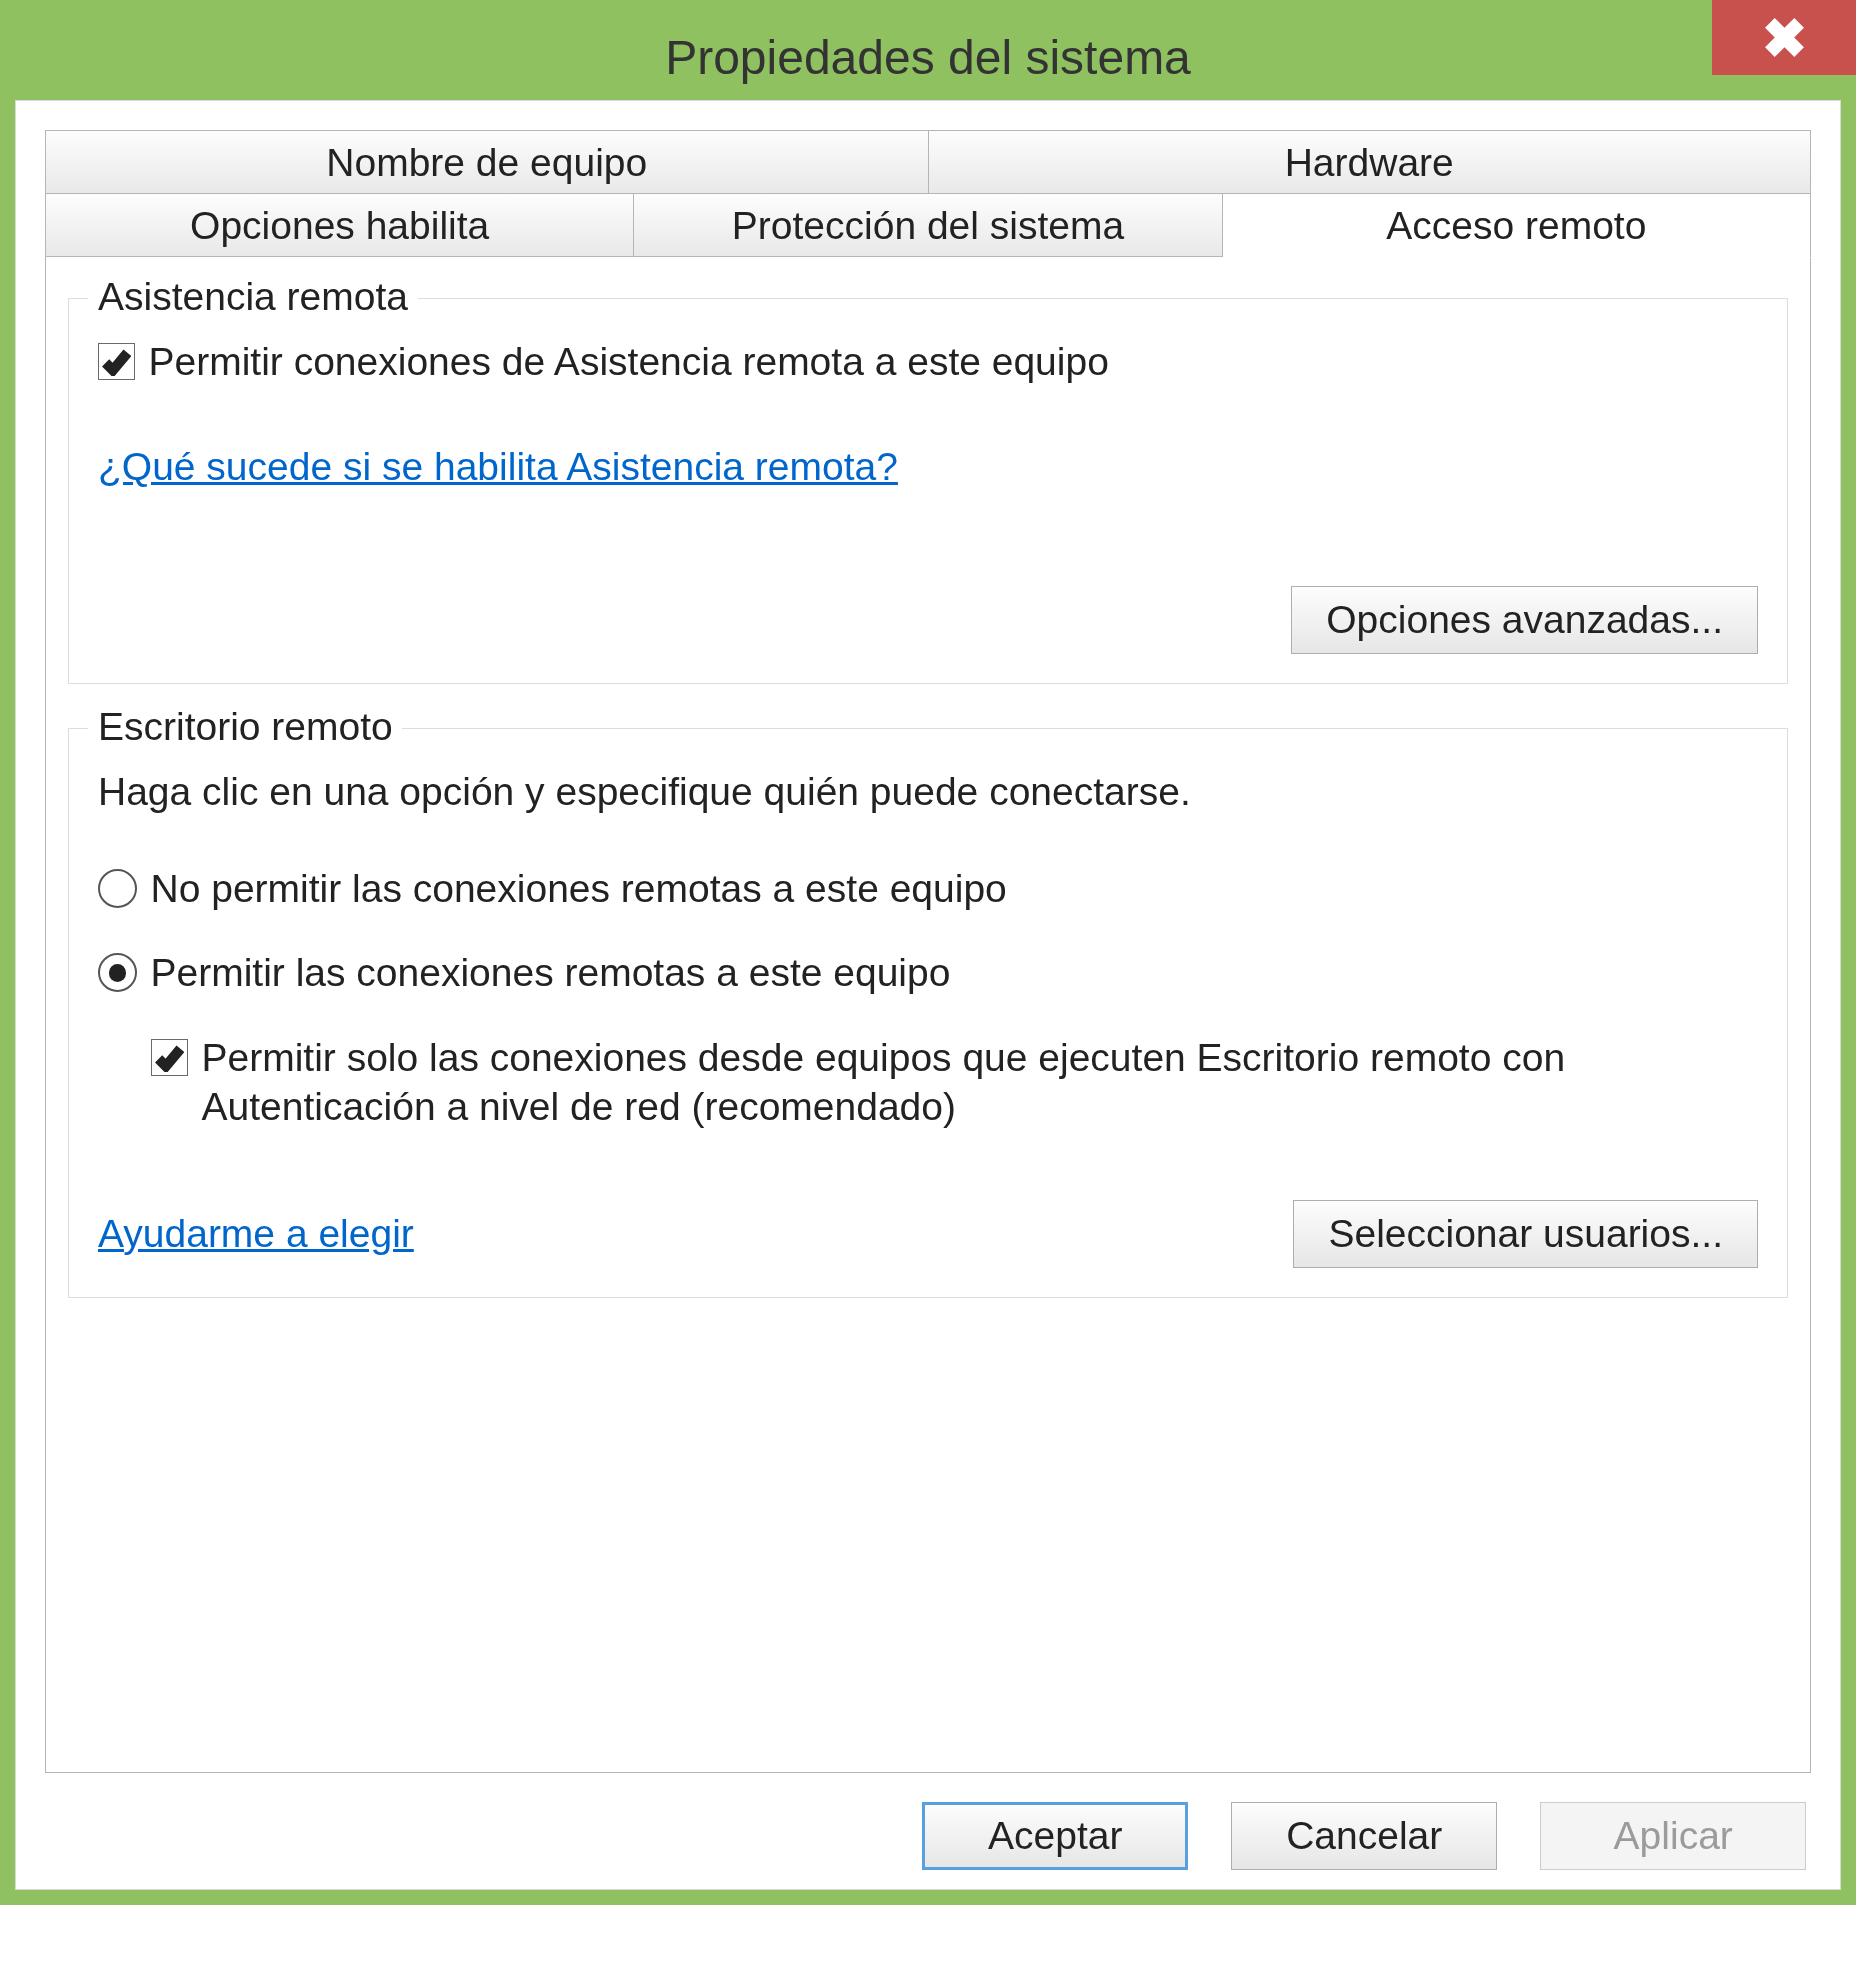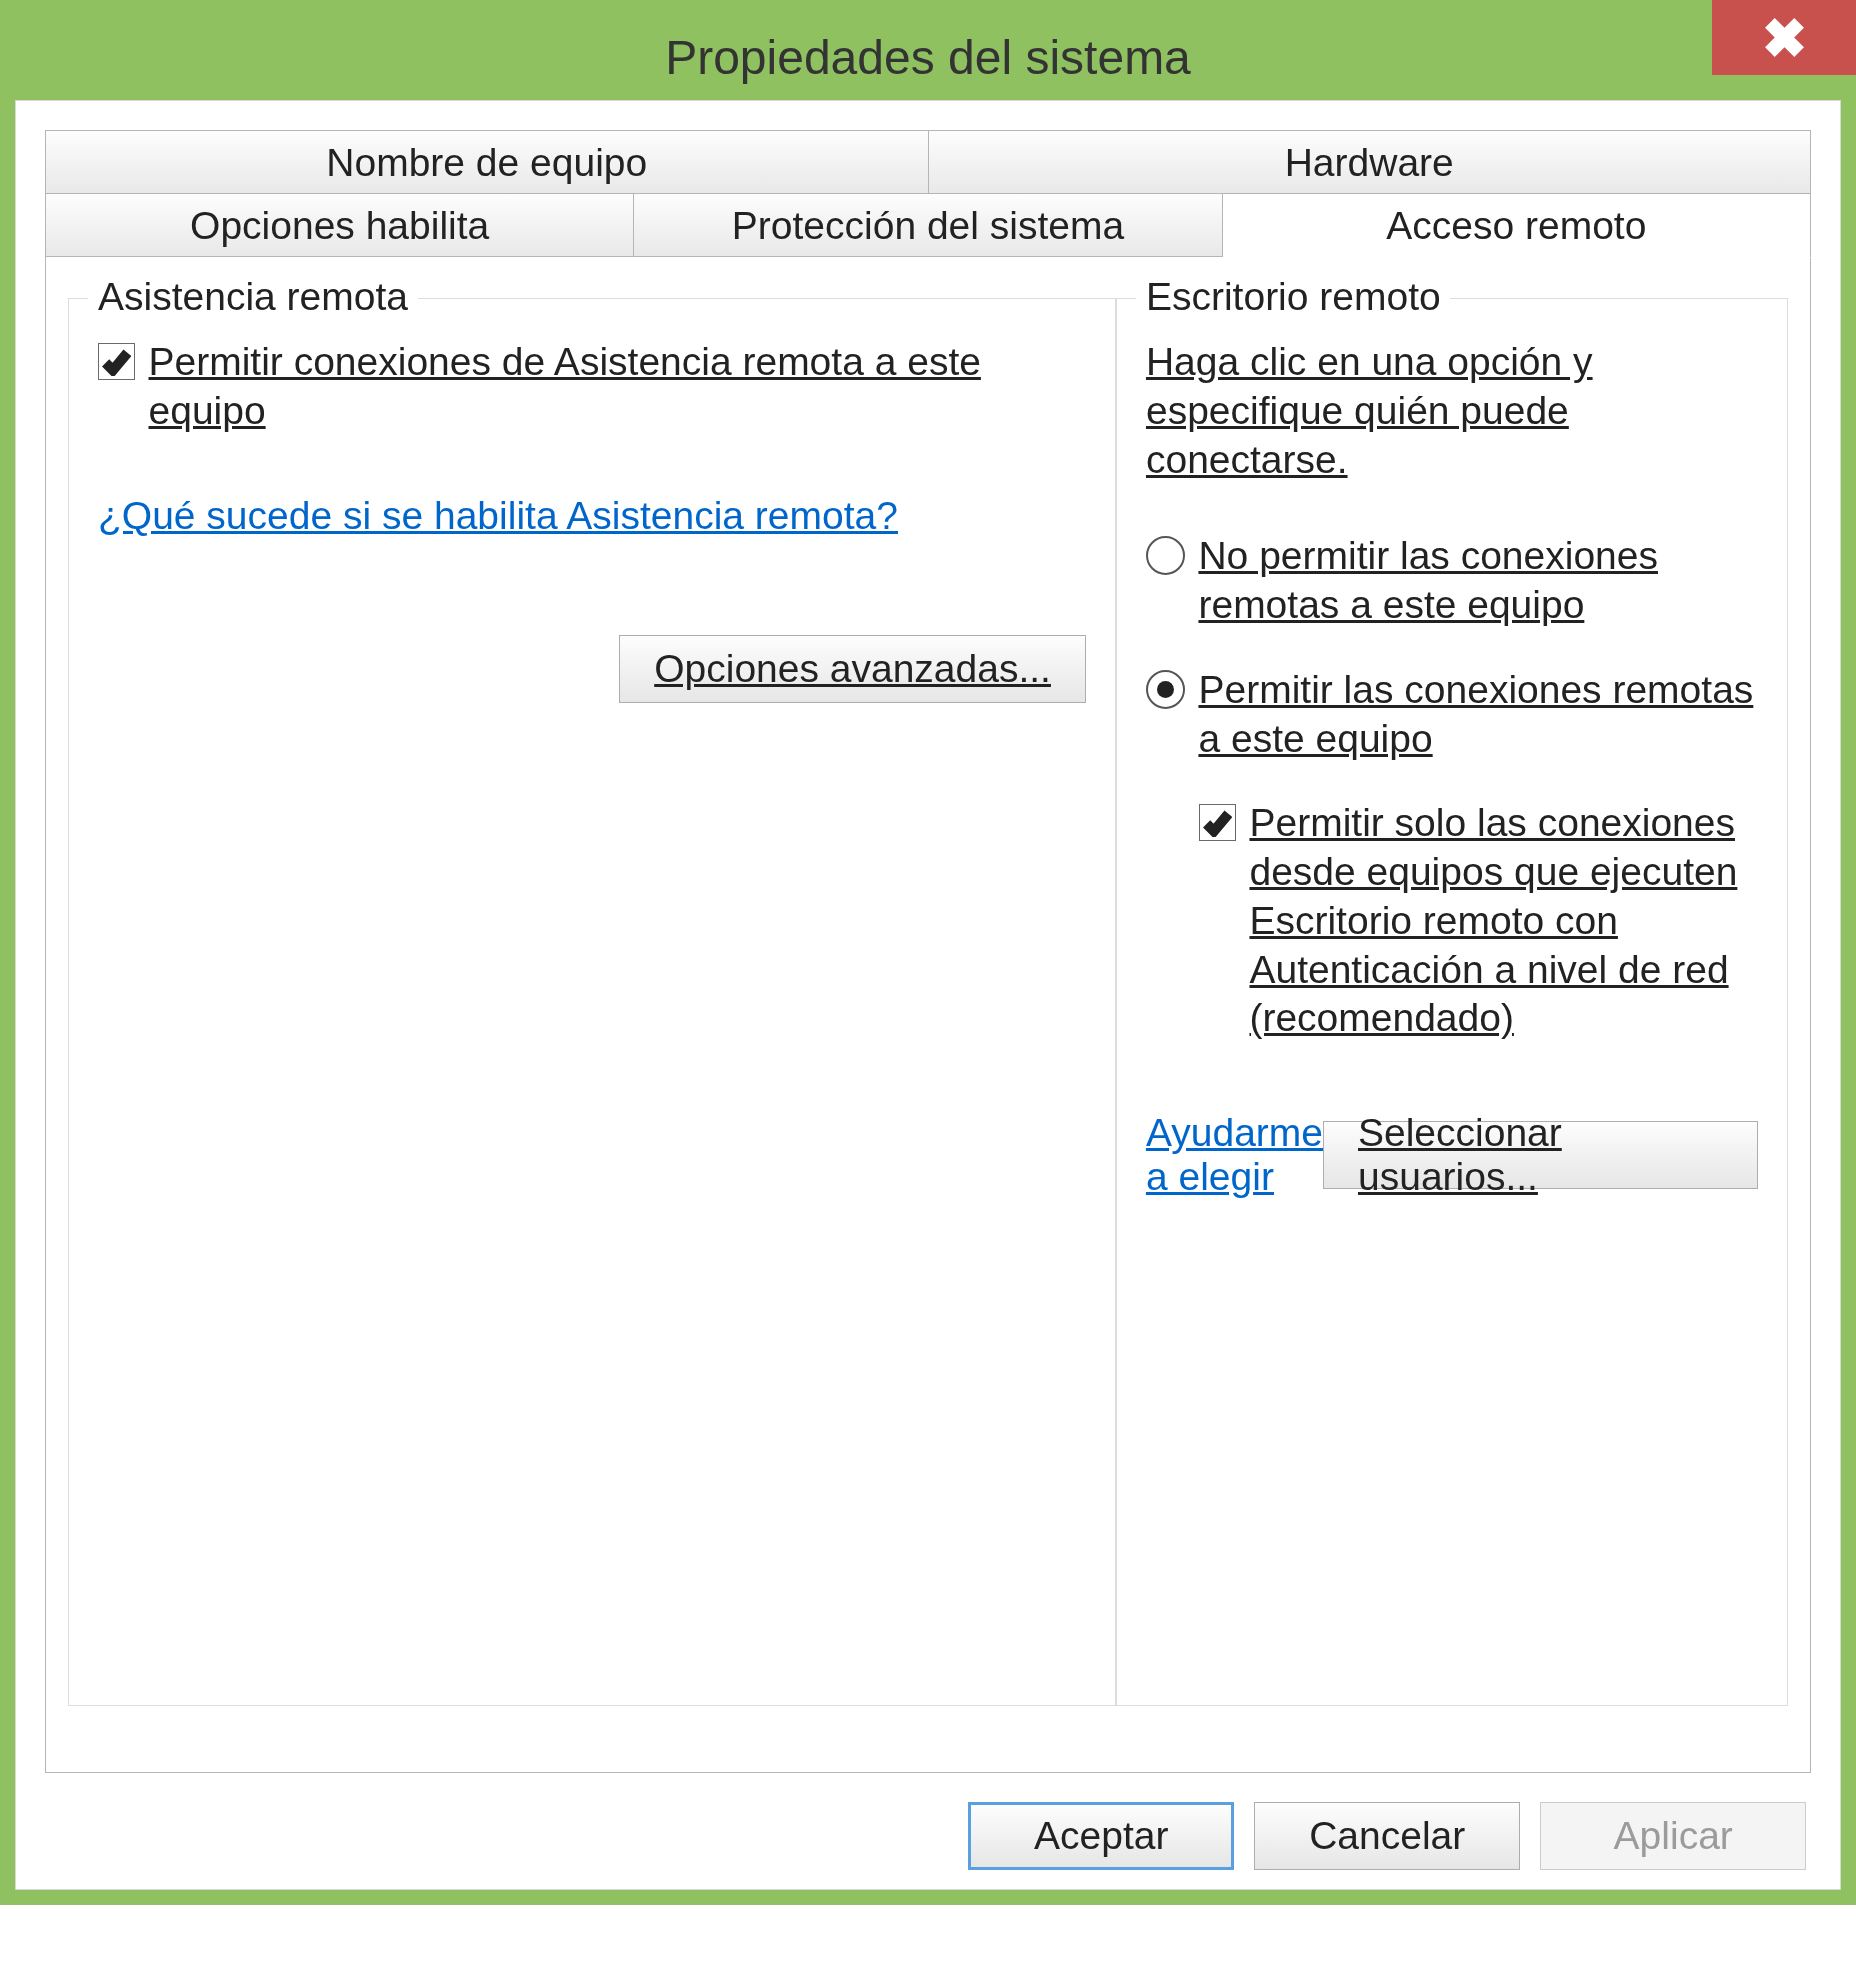--- a/index.html
+++ b/index.html
@@ -96,22 +96,21 @@
   
   .panel {
     border: 1.9px solid #b5b5b5;
     border-top: 1.9px solid #b5b5b5;
     margin-top: -1.9px;
     background: #fff;
     flex: 1;
     padding: 41px 22px 22px 22px;
     box-sizing: border-box;
     display: flex;
-    flex-direction: row;
-    text-decoration: underline;
+    flex-direction: column;
   }
 
   
   .groupbox {
     border: 1.9px solid #dcdcdc;
     padding: 39px 29px 29px 29px;
     position: relative;
     margin-bottom: 44px;
     box-sizing: border-box;
   }
@@ -224,21 +223,21 @@
     display: flex;
     justify-content: space-between;
     align-items: center;
     margin-top: 68px;
   }
 
   
   .dialog-buttons {
     display: flex;
     justify-content: flex-end;
-    gap: 20px;
+    gap: 43px;
     margin-top: 29px;
     padding-right: 4.8px;
   }
   .dialog-buttons .btn { min-width: 266px; }
 
   .spacer { flex: 1; }
 </style>
 </head>
 <body>
 

